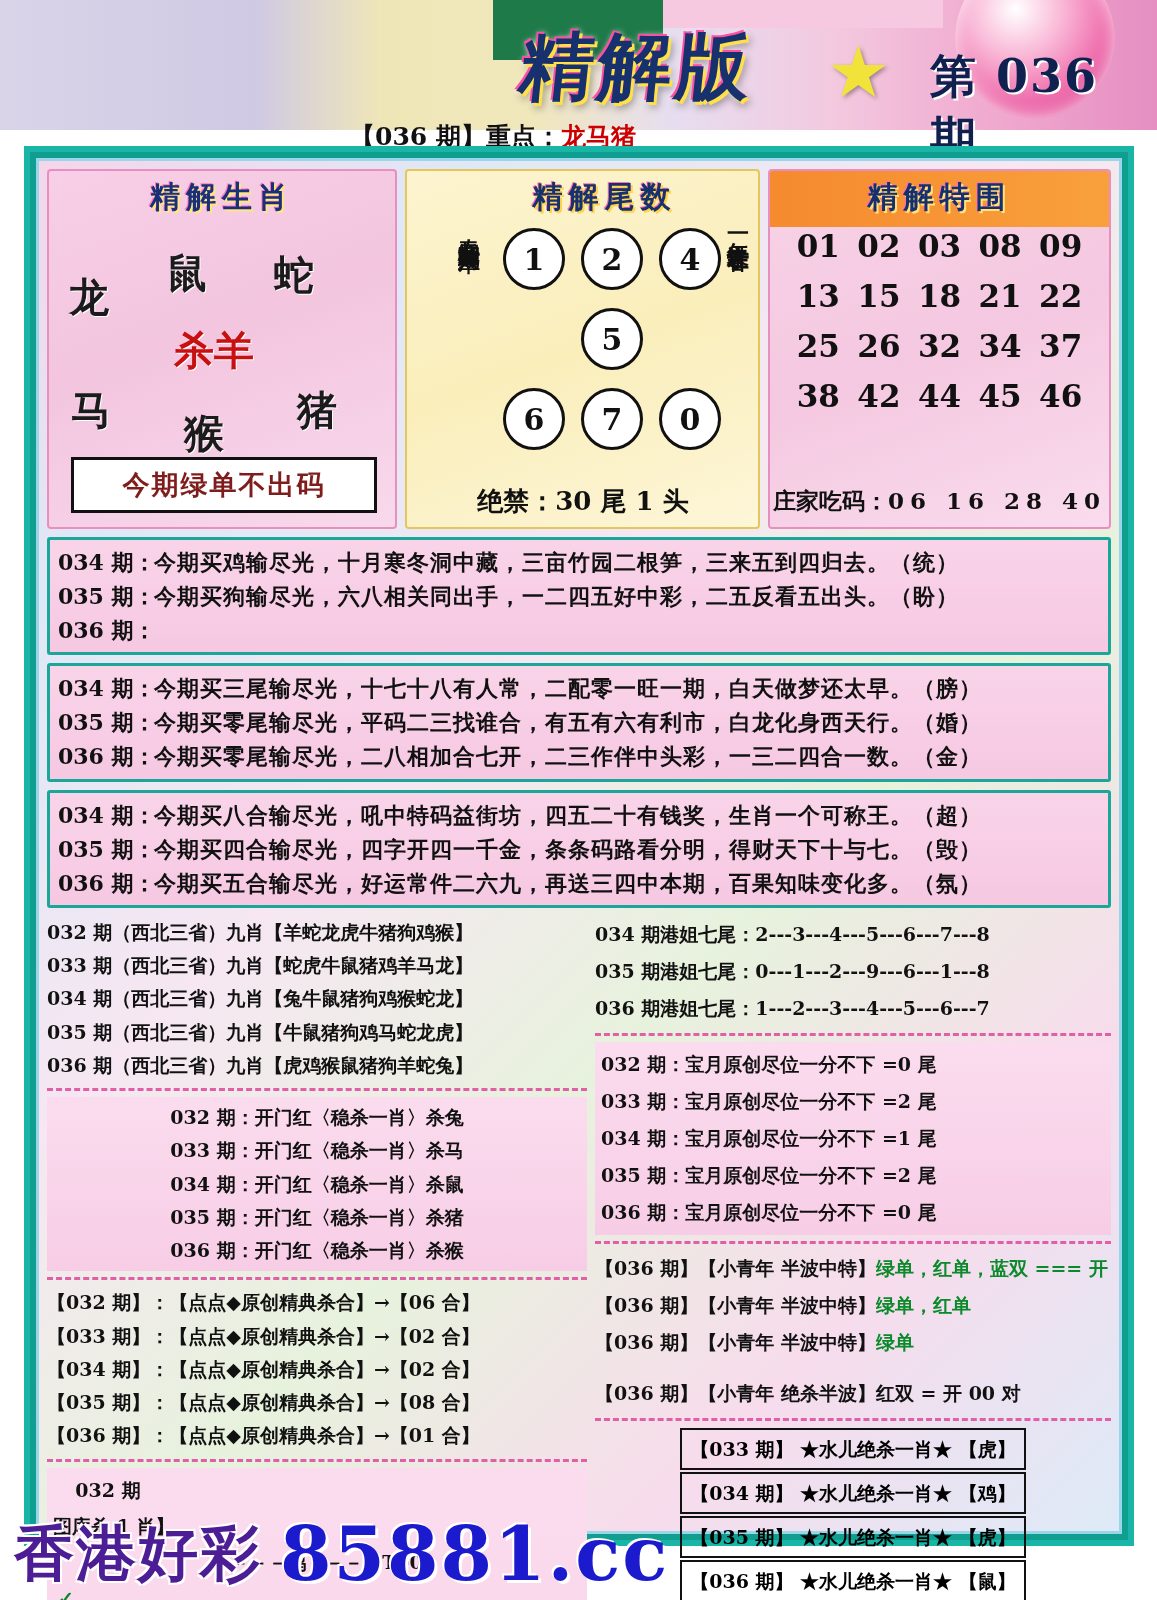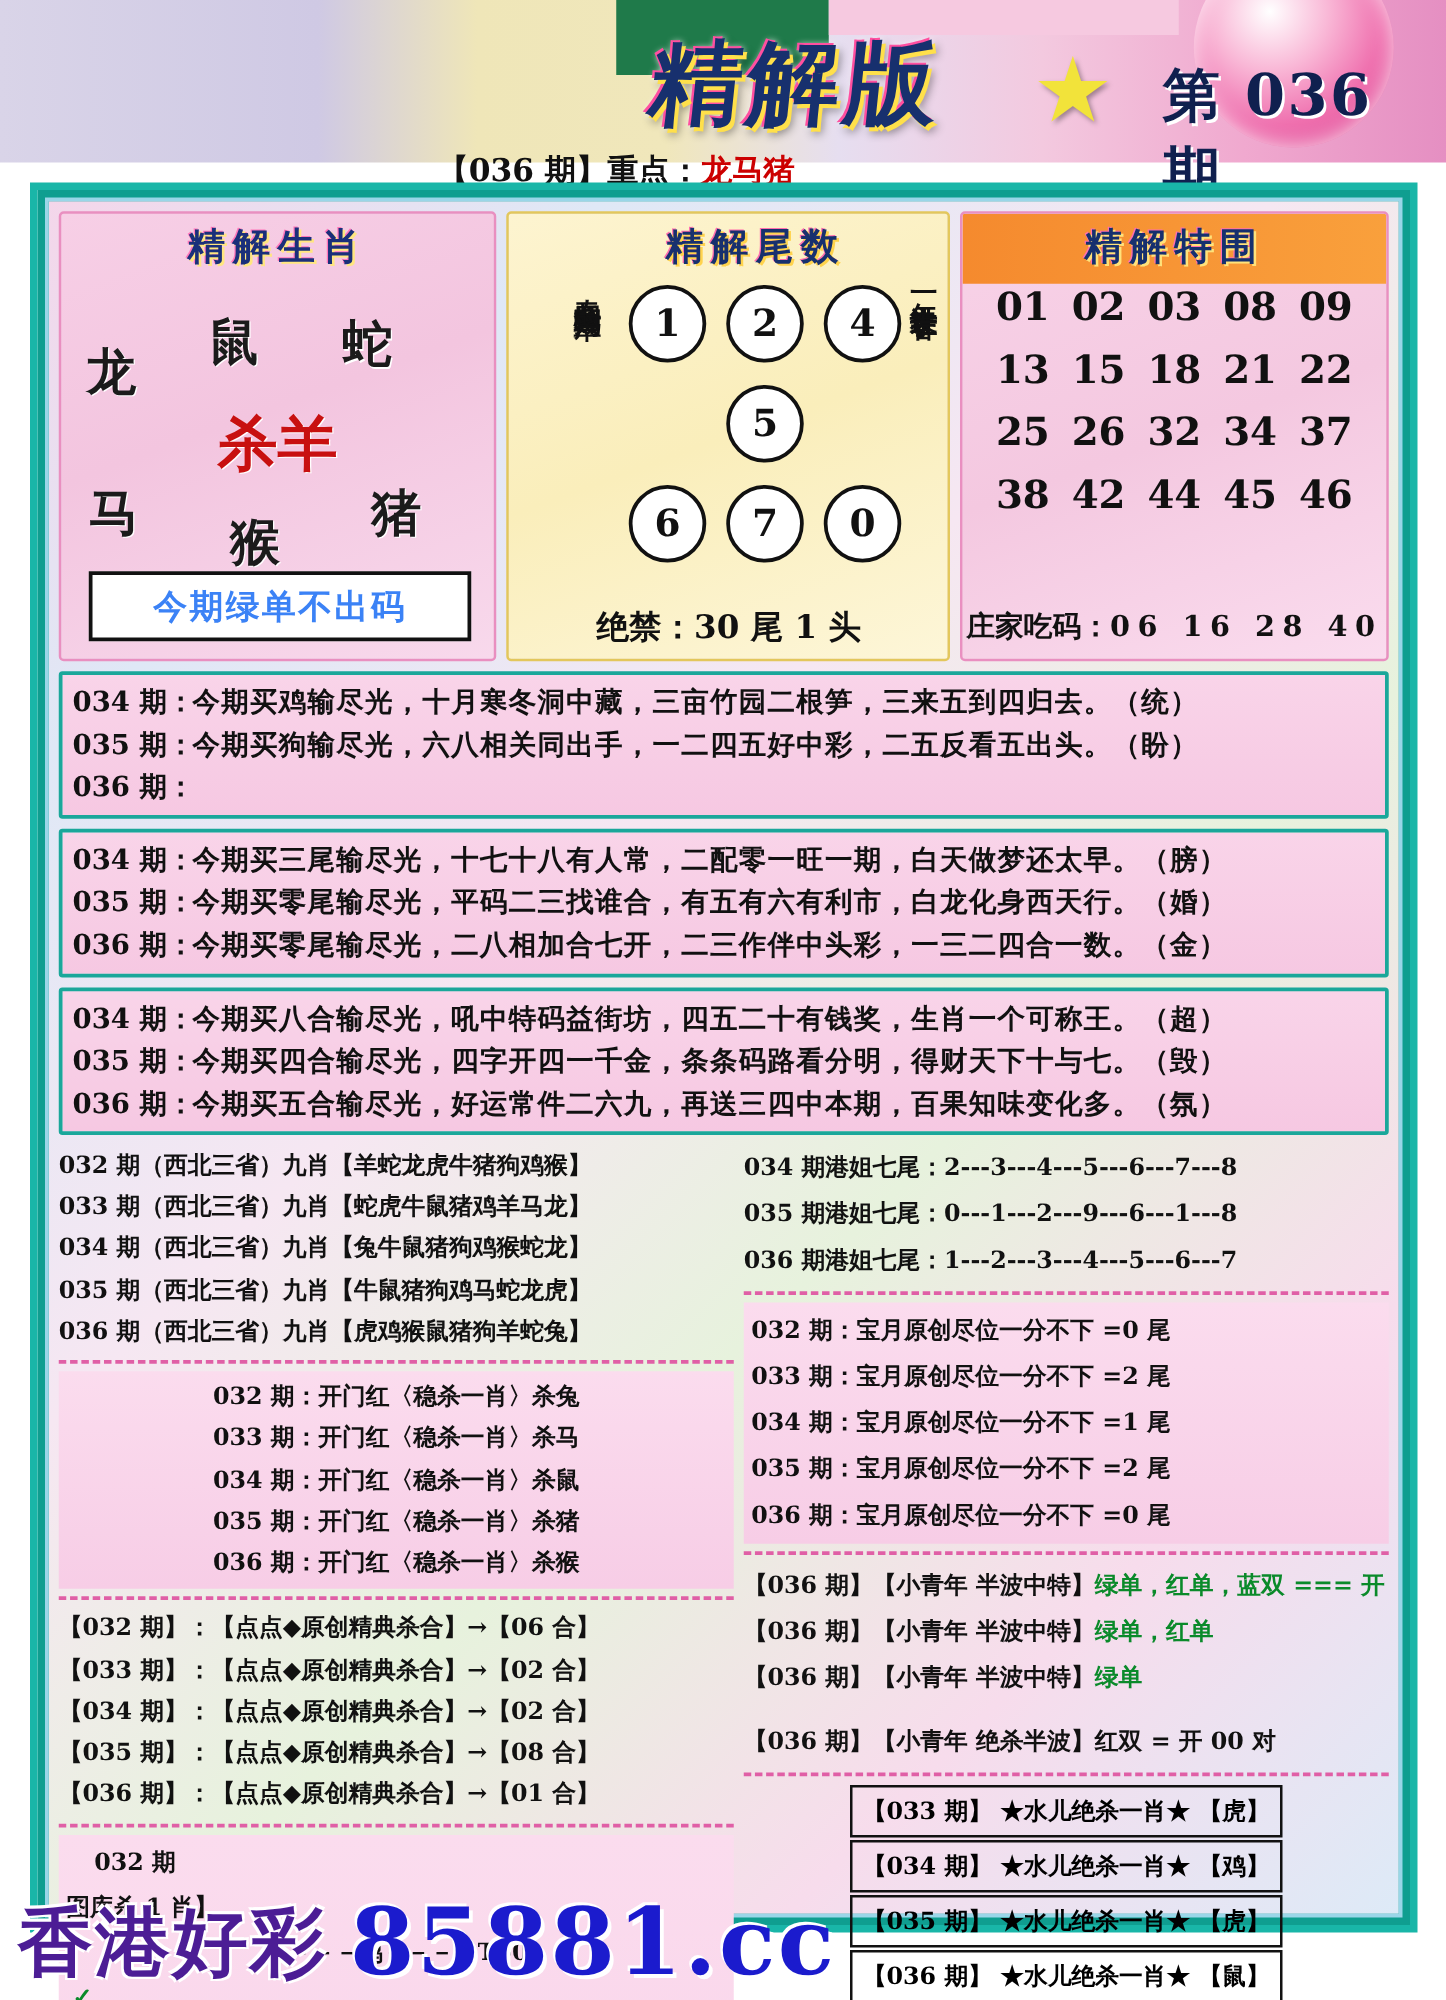--- a/index.html
+++ b/index.html
@@ -76,27 +76,27 @@
     letter-spacing:6px;padding-top:6px;
   }
 
   
   #panel1{width:350px;background:linear-gradient(160deg,#f7cfe6,#f3c5df 45%,#f8d9ec);
     border:2px solid #e98fc0;border-radius:4px;}
   #zodiac-area{position:relative;height:250px;}
   .zw{position:absolute;font-family:"DejaVu Serif","Liberation Serif",serif;
       font-weight:bold;font-size:40px;color:#1b1b1b;
       text-shadow:1px 1px 0 #ffffff;}
-  .zw.kill{color:#c81010;font-size:48px;text-shadow:1px 1px 0 #fff;}
+  .zw.kill{color:#c81010;font-size:40px;text-shadow:1px 1px 0 #fff;}
   #green-note{
     position:absolute;left:22px;bottom:14px;width:300px;height:50px;
     background:#ffffff;border:3px solid #111;
     display:flex;align-items:center;justify-content:center;
     font-family:Liberation Mono, monospace;
-    font-size:27px;font-weight:bold;color:#3b82f6;letter-spacing:2px;margin-top:35px;
+    font-size:27px;font-weight:bold;color:#7f1d1d;letter-spacing:2px;margin-top:35px;
   }
 
   
   #panel2{width:355px;background:linear-gradient(160deg,#fdf4d0,#faeebb 50%,#fdf6d8);
     border:2px solid #e3c75c;border-radius:4px;padding-left:44px;}
   #panel2 .panel-title{color:#17306e;text-shadow:2px 2px 0 #ffd34d,-1px -1px 0 #ff6fae;}
   #tail-body{display:flex;height:250px;padding:0 4px;}
   .vtext{
     writing-mode:vertical-rl;text-orientation:upright;
     font-family:"DejaVu Serif","Liberation Serif",serif;

